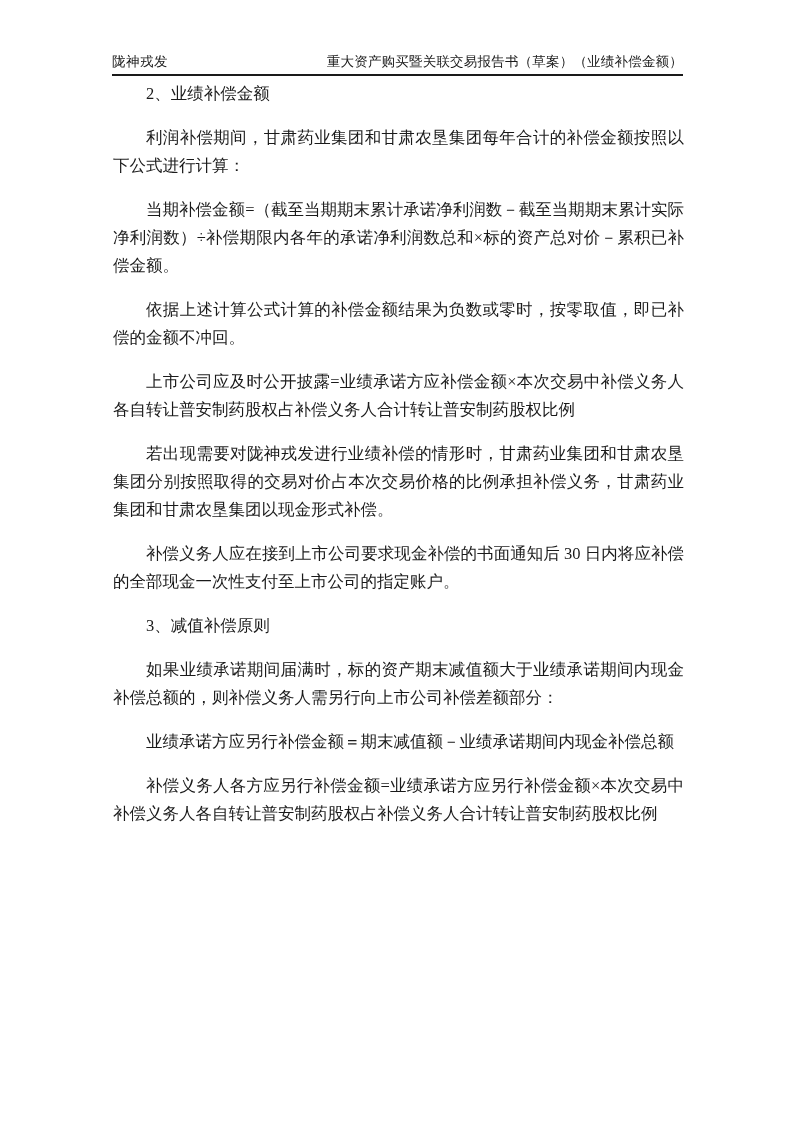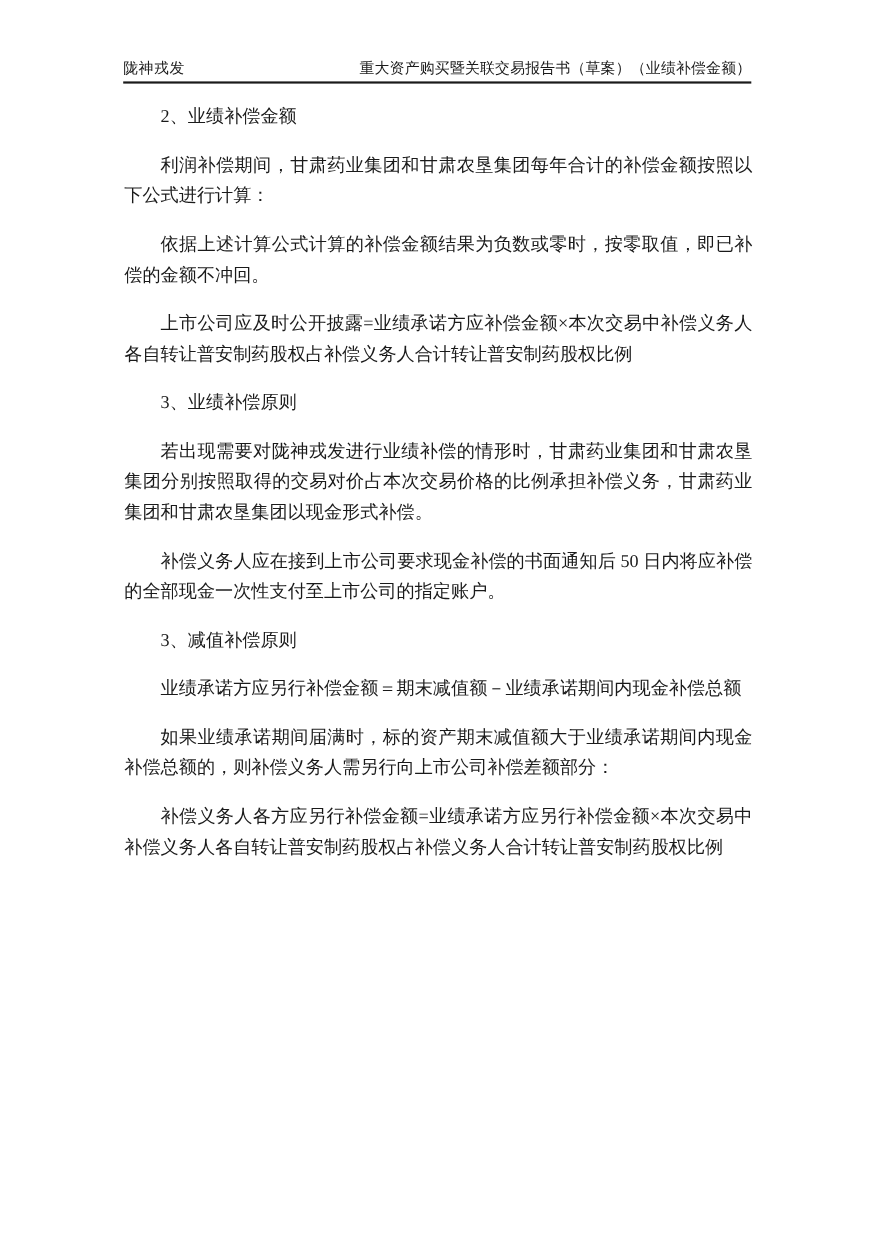--- a/index.html
+++ b/index.html
@@ -29,21 +29,21 @@
     padding-bottom: 4px;
     border-bottom: 2px solid #1a1a1a;
     white-space: nowrap;
   }
   .header .hleft { letter-spacing: 0.5px; }
   .header .hright { letter-spacing: 0.2px; }
   .content {
     position: absolute;
     left: 113px;
     width: 571px;
-    top: 92px;
+    top: 80px;
     font-size: 16.5px;
     line-height: 28px;
     text-align: justify;
     text-justify: inter-ideograph;
   }
   .content p {
     margin: 0 0 16px 0;
     text-indent: 2em;
     word-break: break-all;
   }
@@ -65,26 +65,26 @@
 <div class="page">
 
   <div class="header">
     <span class="hleft">陇神戎发</span>
     <span class="hright">重大资产购买暨关联交易报告书（草案）（业绩补偿金额）</span>
   </div>
 
   <div class="content">
     <p class="h">2、业绩补偿金额</p>
     <p>利润补偿期间，甘肃药业集团和甘肃农垦集团每年合计的补偿金额按照以下公式进行计算：</p>
+    <p>当期补偿金额=（截至当期期末累计承诺净利润数－截至当期期末累计实际净利润数）÷补偿期限内各年的承诺净利润数总和×标的资产总对价－累积已补偿金额。</p>
     <p>依据上述计算公式计算的补偿金额结果为负数或零时，按零取值，即已补偿的金额不冲回。</p>
     <p>上市公司应及时公开披露=业绩承诺方应补偿金额×本次交易中补偿义务人各自转让普安制药股权占补偿义务人合计转让普安制药股权比例</p>
-    <p class="h">3、业绩补偿原则</p>
     <p>若出现需要对陇神戎发进行业绩补偿的情形时，甘肃药业集团和甘肃农垦集团分别按照取得的交易对价占本次交易价格的比例承担补偿义务，甘肃药业集团和甘肃农垦集团以现金形式补偿。</p>
-    <p>补偿义务人应在接到上市公司要求现金补偿的书面通知后 50 日内将应补偿的全部现金一次性支付至上市公司的指定账户。</p>
+    <p>补偿义务人应在接到上市公司要求现金补偿的书面通知后 30 日内将应补偿的全部现金一次性支付至上市公司的指定账户。</p>
     <p class="h">3、减值补偿原则</p>
+    <p>如果业绩承诺期间届满时，标的资产期末减值额大于业绩承诺期间内现金补偿总额的，则补偿义务人需另行向上市公司补偿差额部分：</p>
     <p>业绩承诺方应另行补偿金额＝期末减值额－业绩承诺期间内现金补偿总额</p>
-    <p>如果业绩承诺期间届满时，标的资产期末减值额大于业绩承诺期间内现金补偿总额的，则补偿义务人需另行向上市公司补偿差额部分：</p>
     <p>补偿义务人各方应另行补偿金额=业绩承诺方应另行补偿金额×本次交易中补偿义务人各自转让普安制药股权占补偿义务人合计转让普安制药股权比例</p>
   </div>
 
   <div class="pageno">222 / 371</div>
 
 </div>
 
 </body></html>

